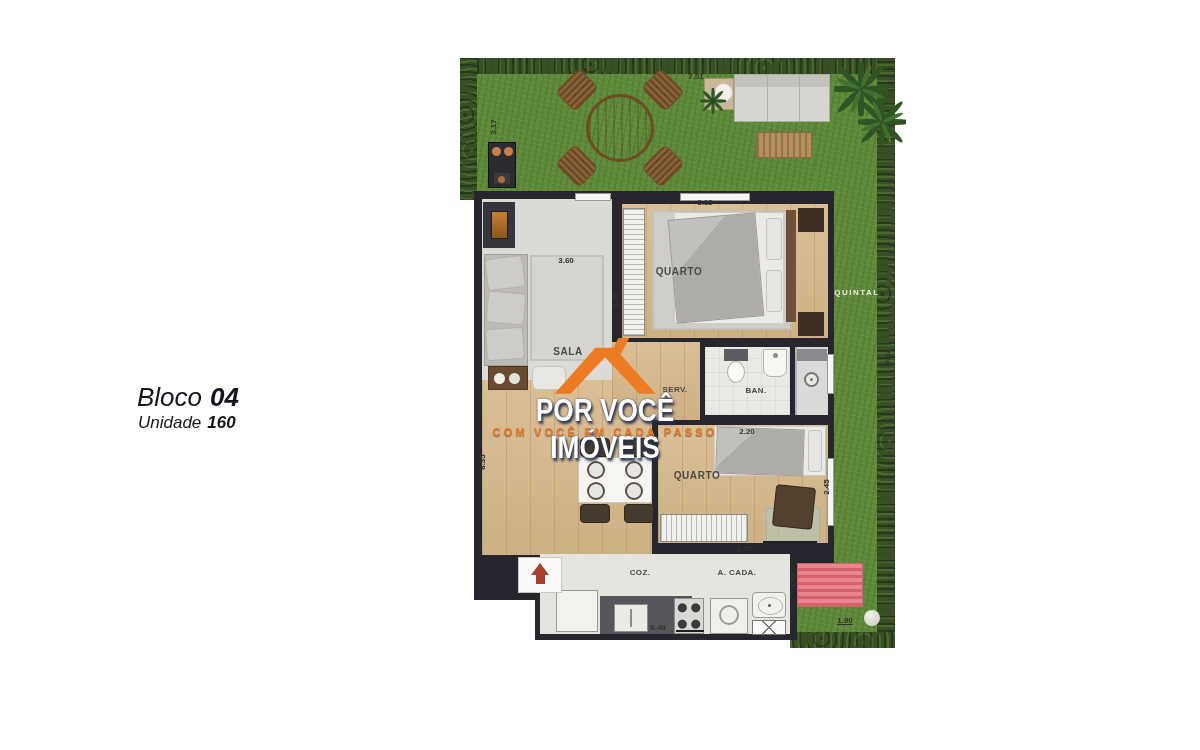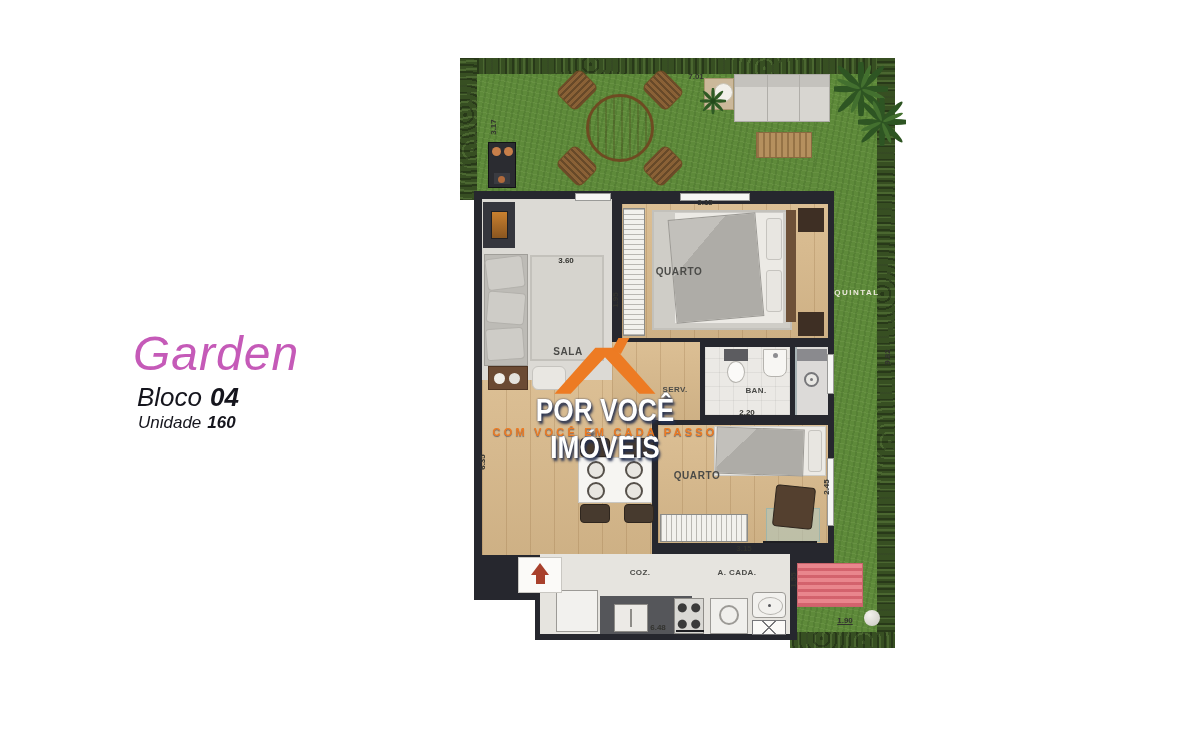--- a/index.html
+++ b/index.html
@@ -73,21 +73,20 @@
   #wm-roof{position:absolute;left:95px;top:0px;}
   #wm-line1{position:absolute;left:0;top:54px;width:300px;text-align:center;color:#ffffff;font-size:32px;font-weight:700;letter-spacing:0px;transform:scaleX(.82);transform-origin:center;
     text-shadow:2px 3px 3px #25304f,0 0 2px #25304f;}
   #wm-line2{position:absolute;left:0;top:88px;width:300px;text-align:center;color:#ED7B23;font-size:11px;font-weight:700;letter-spacing:3.2px;text-shadow:0 1px 1px rgba(40,50,80,.6);}
 </style>
 </head>
 <body>
 
 <div id="page">
 
-  <div class="t-garden">Garden</div>
   <div class="t-bloco">
     <span class="lbl">Bloco</span><span class="val">04</span>
   </div>
   <div class="t-unidade">
     <span class="lbl">Unidade</span><span class="val">160</span>
   </div>
 
   <div id="plan">
 
     <div class="grass" style="left:0;top:0;width:435px;height:142px;"></div>
@@ -272,21 +271,21 @@
     <div class="room-label sm" style="left:245px;top:509px;width:64px;">A. CADA.</div>
     <div class="room-label white" style="left:367px;top:212px;width:60px;margin-top:17px;">QUINTAL</div>
 
     <div class="dim" style="left:216px;top:14px;width:40px;">7.01</div>
     <div class="dim v" style="left:19px;top:64px;width:30px;">3.17</div>
     <div class="dim" style="left:86px;top:198px;width:40px;">3.60</div>
     <div class="dim" style="left:225px;top:140px;width:40px;">3.15</div>
     <div class="dim v" style="left:141px;top:237px;width:30px;">1.95</div>
     <div class="dim v" style="left:8px;top:399px;width:30px;">6.35</div>
     <div class="dim v" style="left:413px;top:294px;width:30px;">9.82</div>
-    <div class="dim" style="left:270px;top:350px;width:34px;">2.20</div>
+    <div class="dim" style="left:270px;top:369px;width:34px;">2.20</div>
     <div class="dim v" style="left:352px;top:424px;width:30px;">2.45</div>
     <div class="dim" style="left:266px;top:486px;width:36px;">3.15</div>
     <div class="dim" style="left:180px;top:565px;width:36px;">6.48</div>
     <div class="dim v" style="left:319px;top:517px;width:30px;">1.55</div>
     <div class="dim" style="left:370px;top:558px;width:30px;text-decoration:underline;">1.90</div>
   </div>
 
   <div id="watermark">
     <svg id="wm-roof" width="110" height="58" viewBox="0 0 100 54">
       <path d="M3,52 L41,9 L59,9 L97,52 L82,52 L50,18 L18,52 Z" fill="#ED7B23"></path>

